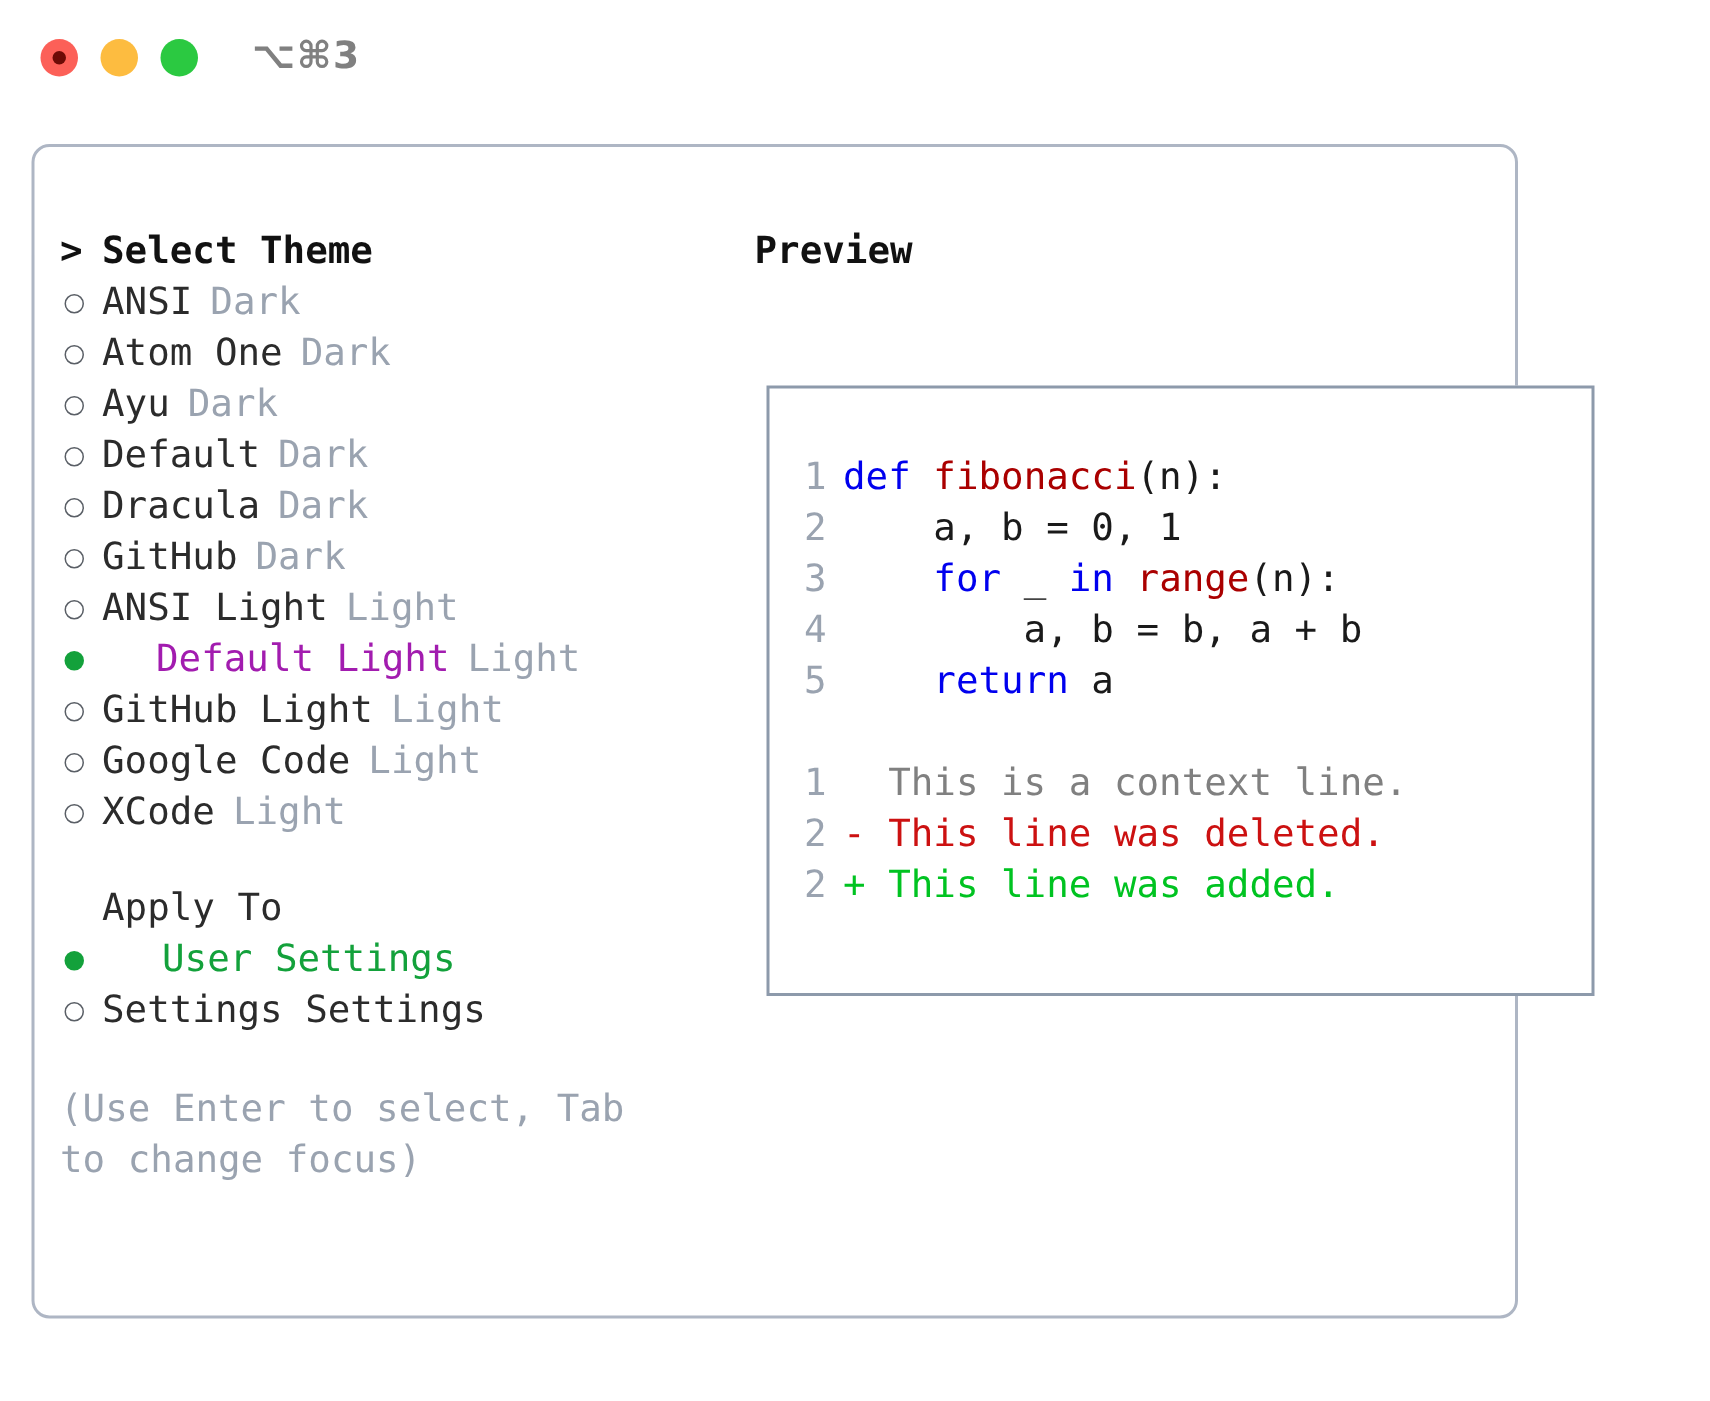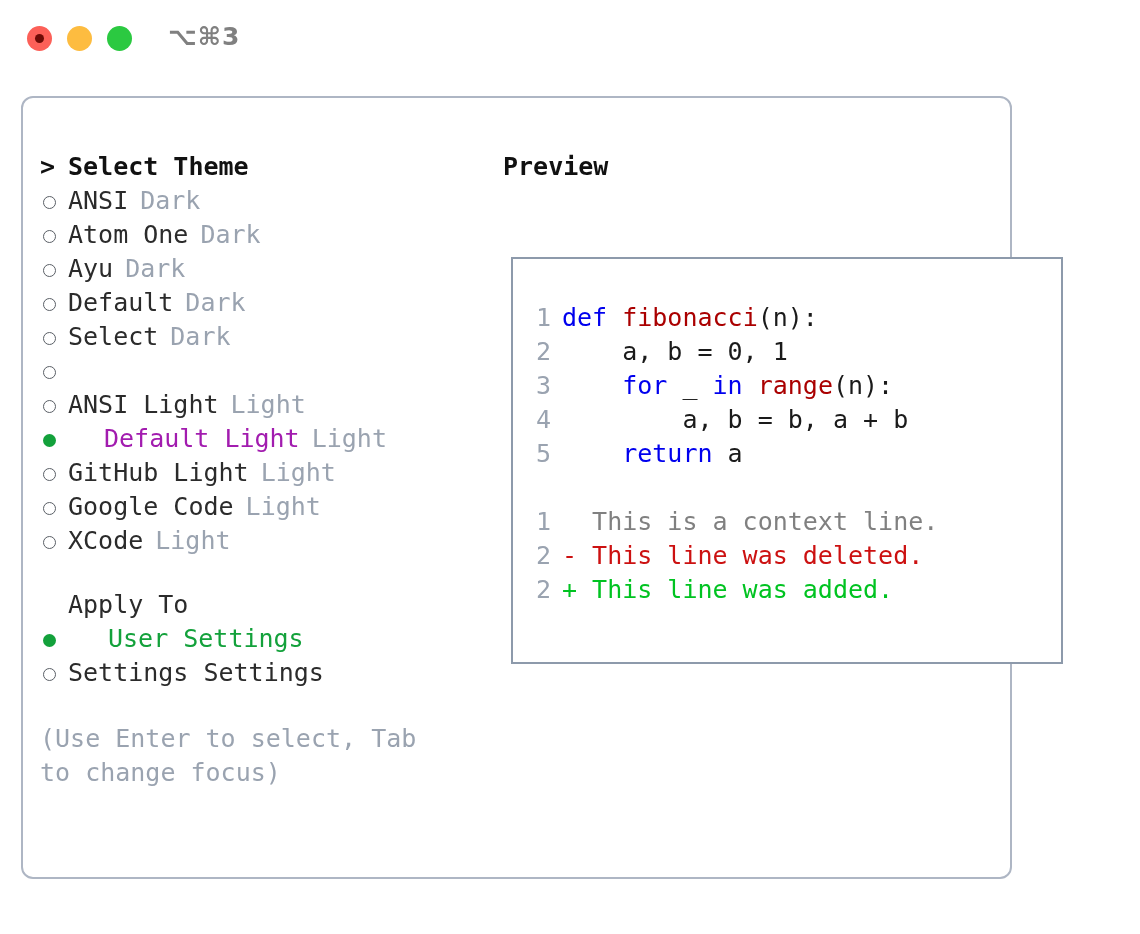--- a/index.html
+++ b/index.html
@@ -276,24 +276,25 @@
           <div class="list-row">
             <span class="bullet-dot hollow"></span>
             <span class="row-label"><span class="theme-name">Ayu</span><span class="theme-mode">Dark</span></span>
           </div>
           <div class="list-row">
             <span class="bullet-dot hollow"></span>
             <span class="row-label"><span class="theme-name">Default</span><span class="theme-mode">Dark</span></span>
           </div>
           <div class="list-row">
             <span class="bullet-dot hollow"></span>
-            <span class="row-label"><span class="theme-name">Select</span><span class="theme-mode">Dark</span></span>
-          </div>
-          <div class="list-row">
-            <span class="bullet-dot hollow"></span>
+            <span class="row-label"><span class="theme-name">Dracula</span><span class="theme-mode">Dark</span></span>
+          </div>
+          <div class="list-row">
+            <span class="bullet-dot hollow"></span>
+            <span class="row-label"><span class="theme-name">GitHub</span><span class="theme-mode">Dark</span></span>
           </div>
           <div class="list-row">
             <span class="bullet-dot hollow"></span>
             <span class="row-label"><span class="theme-name">ANSI Light</span><span class="theme-mode">Light</span></span>
           </div>
           <div class="list-row">
             <span class="bullet-dot filled"></span>
             <span class="row-label"><span class="theme-name selected">Default Light</span><span class="theme-mode">Light</span></span>
           </div>
           <div class="list-row">

